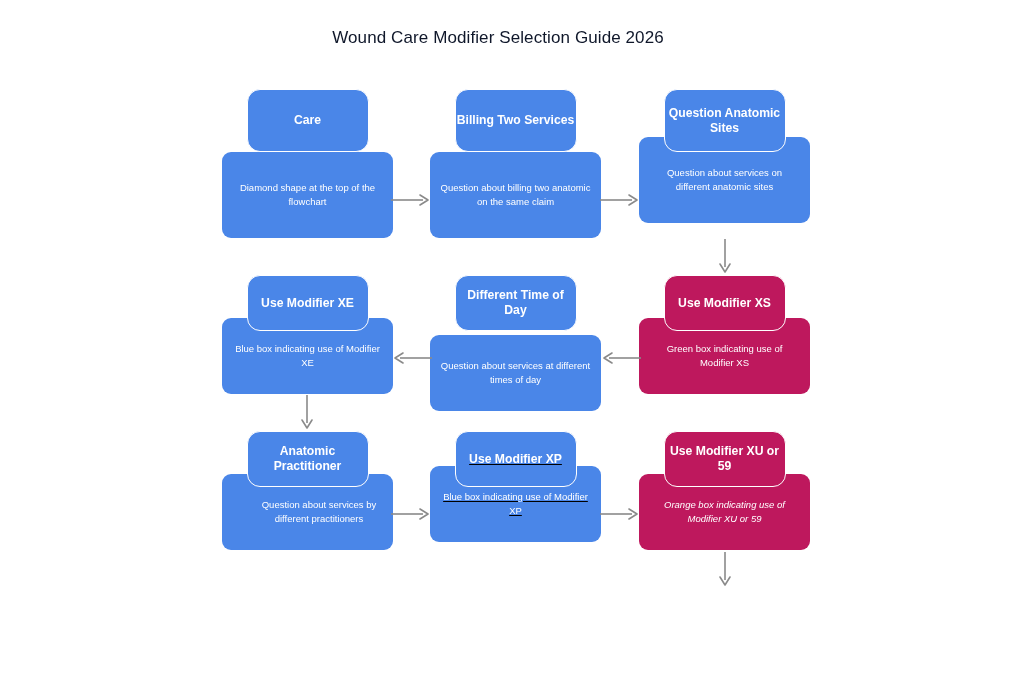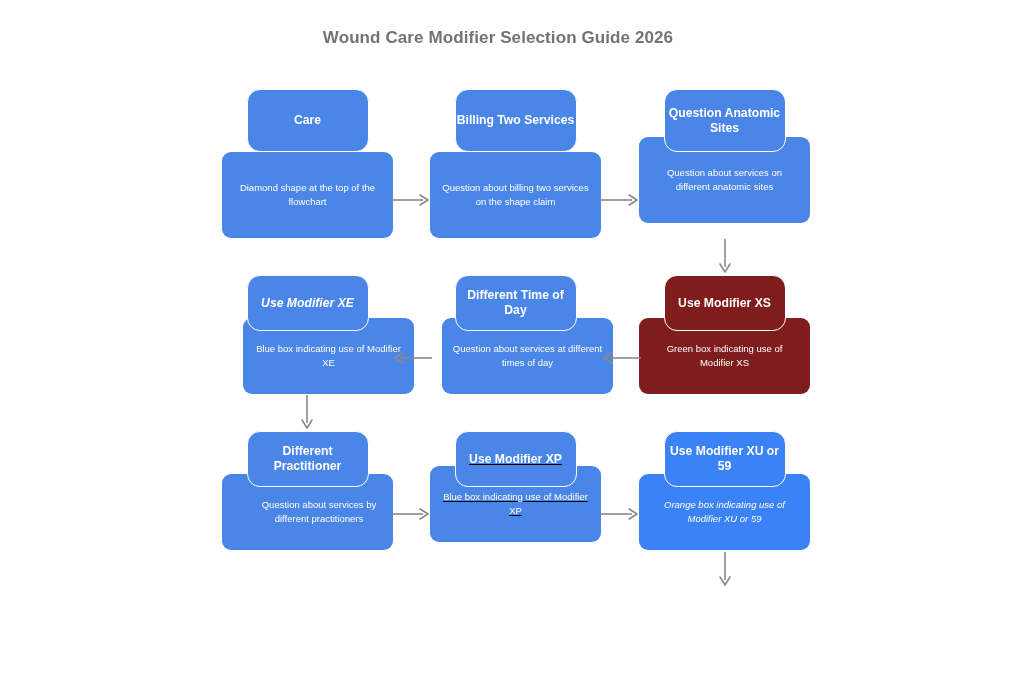--- a/index.html
+++ b/index.html
@@ -18,22 +18,22 @@
     width: 1024px;
     height: 683px;
   }
   #chart-title {
     position: absolute;
     left: 0;
     top: 28px;
     width: 996px;
     text-align: center;
     font-size: 17px;
-    font-weight: bold;
-    color: #737373;
+    font-weight: normal;
+    color: #0f172a;
     letter-spacing: 0.1px;
   }
 
   
   .node {
     position: absolute;
     width: 171px;
   }
   .node-body {
     position: absolute;
@@ -71,22 +71,22 @@
   .node-title {
     width: 100%;
     text-align: center;
     font-size: 12.2px;
     line-height: 15px;
     font-weight: bold;
     color: #ffffff;
   }
   
   .blue  { background: #4a86e8; }
-  .green { background: #7f1d1d; }
-  .orange{ background: #3b82f6; }
+  .green { background: #be185d; }
+  .orange{ background: #be185d; }
 
   
   .conn {
     position: absolute;
     z-index: 1;
   }
   .conn svg { display: block; }
 </style>
 </head>
 <body>
@@ -99,47 +99,47 @@
     <div class="node-body blue" style="top:63px; height:86px;">
       <div class="node-desc">Diamond shape at the top of the flowchart</div>
     </div>
     <div class="node-header blue">
       <div class="node-title">Care</div>
     </div>
   </div>
 
   <div class="node" style="left:430px; top:89px;">
     <div class="node-body blue" style="top:63px; height:86px;">
-      <div class="node-desc">Question about billing two services on the shape claim</div>
+      <div class="node-desc">Question about billing two anatomic on the same claim</div>
     </div>
     <div class="node-header blue">
       <div class="node-title">Billing Two Services</div>
     </div>
   </div>
 
   <div class="node" style="left:639px; top:89px;">
     <div class="node-body blue" style="top:48px; height:86px;">
       <div class="node-desc">Question about services on different anatomic sites</div>
     </div>
     <div class="node-header blue">
       <div class="node-title">Question Anatomic Sites</div>
     </div>
   </div>
 
   <div class="node" style="left:222px; top:275px;">
-    <div class="node-body blue" style="top:43px; height:76px;margin-left:21px;">
+    <div class="node-body blue" style="top:43px; height:76px;">
       <div class="node-desc">Blue box indicating use of Modifier XE</div>
     </div>
-    <div class="node-header blue" style="height:56px;font-style:italic;">
+    <div class="node-header blue" style="height:56px;">
       <div class="node-title">Use Modifier XE</div>
     </div>
   </div>
 
   <div class="node" style="left:430px; top:275px;">
-    <div class="node-body blue" style="top:43px; height:76px;margin-left:12px;">
+    <div class="node-body blue" style="top:60px; height:76px;">
       <div class="node-desc">Question about services at different times of day</div>
     </div>
     <div class="node-header blue" style="height:56px;">
       <div class="node-title">Different Time of Day</div>
     </div>
   </div>
 
   <div class="node" style="left:639px; top:275px;">
     <div class="node-body green" style="top:43px; height:76px;">
       <div class="node-desc">Green box indicating use of Modifier XS</div>
@@ -147,21 +147,21 @@
     <div class="node-header green" style="height:56px;">
       <div class="node-title">Use Modifier XS</div>
     </div>
   </div>
 
   <div class="node" style="left:222px; top:431px;">
     <div class="node-body blue" style="top:43px; height:76px;padding-left:33px;">
       <div class="node-desc">Question about services by different practitioners</div>
     </div>
     <div class="node-header blue" style="height:56px;">
-      <div class="node-title">Different Practitioner</div>
+      <div class="node-title">Anatomic Practitioner</div>
     </div>
   </div>
 
   <div class="node" style="left:430px; top:431px;">
     <div class="node-body blue" style="top:35px; height:76px;text-decoration:underline;">
       <div class="node-desc">Blue box indicating use of Modifier XP</div>
     </div>
     <div class="node-header blue" style="height:56px;text-decoration:underline;">
       <div class="node-title">Use Modifier XP</div>
     </div>

